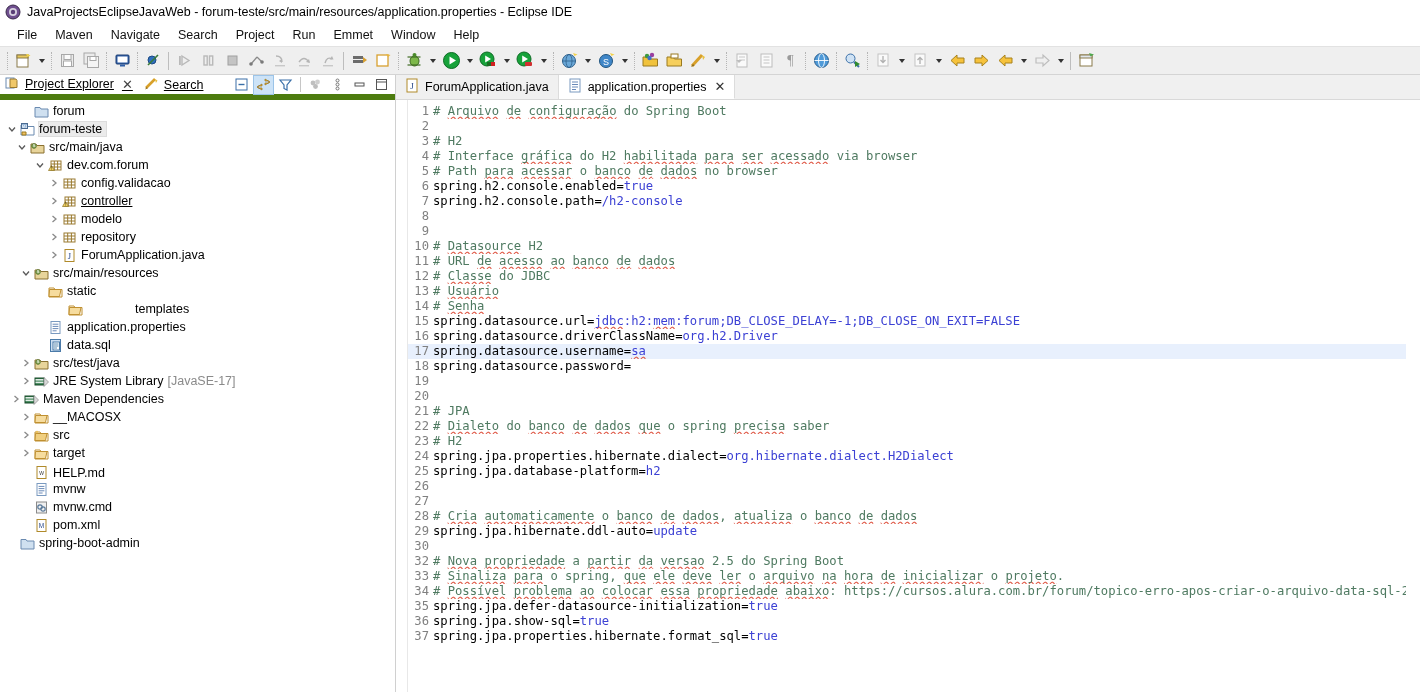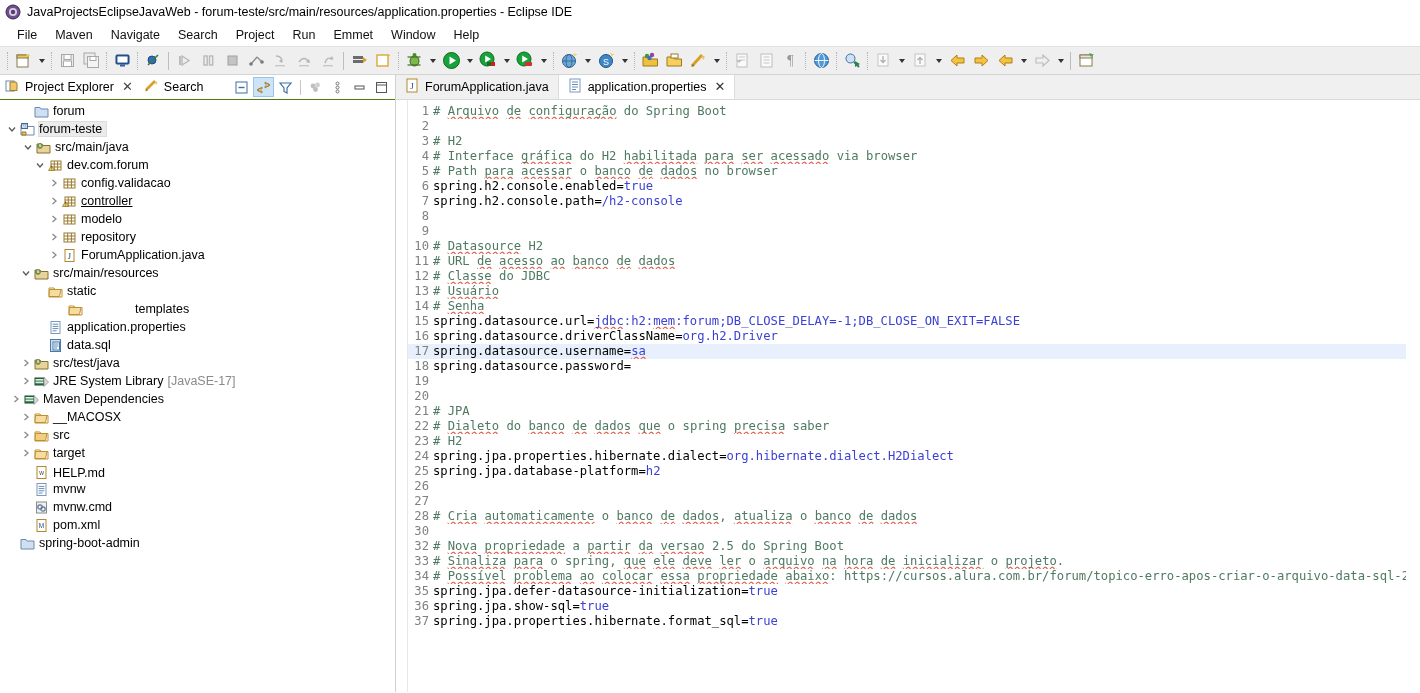--- a/index.html
+++ b/index.html
@@ -87,21 +87,22 @@
     display: flex;
     flex-direction: column;
     background: #ffffff;
     border-right: 1px solid #d0d0d0;
   }
   .view-tabbar {
     height: 25px;
     display: flex;
     align-items: stretch;
     background: #ffffff;
-    border-bottom: 1px solid #4d7c0f;
+    border-bottom: 6px solid #4d7c0f;
+    text-decoration: underline;
   }
   .view-tab {
     display: flex; align-items: center;
     padding: 0 6px 0 5px;
     gap: 5px;
     font-size: 12.5px;
     color: #000;
     white-space: nowrap;
   }
   .view-tab.active { border-bottom: 1px solid #fff; }
@@ -630,21 +631,21 @@
           <span class="ticon">
             <svg width="15" height="15" viewBox="0 0 15 15">
               <path d="M1 3 h5 l1 1.5 h7 v8.5 h-13z" fill="#fff" stroke="#6a8ab0"></path>
               <rect x="1.5" y="1.5" width="6" height="5" fill="#9ab8d8" stroke="#4a6a90"></rect>
               <text x="4.5" y="5.6" font-size="4" fill="#fff" text-anchor="middle" font-family="Liberation Sans, sans-serif">MJ</text>
               <path d="M2 10 h4 v3 h-4z" fill="#f0c060" stroke="#9a7a20"></path>
             </svg>
           </span>
           <span class="tlabel">forum-teste</span>
         </div>
-        <div class="trow" style="padding-left: 20px;">
+        <div class="trow" style="padding-left: 14px;">
           <span class="twist">
             <svg width="10" height="10" viewBox="0 0 10 10">
               <path d="M2 3.5 L5 7 L8 3.5" fill="none" stroke="#5a5a5a" stroke-width="1.3"></path>
             </svg>
           </span>
           <span class="ticon">
             <svg width="15" height="15" viewBox="0 0 15 15">
               <path d="M1 4 h5 l1 1.5 h7 v7.5 h-13z" fill="#e8d49a" stroke="#8a7030"></path>
               <circle cx="4" cy="6" r="2.3" fill="#8aaa60" stroke="#5a7a30"></circle>
               <text x="4" y="7.4" font-size="4" fill="#fff" text-anchor="middle" font-family="Liberation Sans, sans-serif">S</text>
@@ -1014,20 +1015,21 @@
           <div class="cline"><span class="lno">19</span><span class="ctext"></span></div>
           <div class="cline"><span class="lno">20</span><span class="ctext"></span></div>
           <div class="cline"><span class="lno">21</span><span class="ctext"><span class="c-comment"># JPA</span></span></div>
           <div class="cline"><span class="lno">22</span><span class="ctext"><span class="c-comment"># </span><span class="c-comment sp">Dialeto</span><span class="c-comment"> do </span><span class="c-comment sp">banco</span><span class="c-comment"> </span><span class="c-comment sp">de</span><span class="c-comment"> </span><span class="c-comment sp">dados</span><span class="c-comment"> </span><span class="c-comment sp">que</span><span class="c-comment"> o spring </span><span class="c-comment sp">precisa</span><span class="c-comment"> saber</span></span></div>
           <div class="cline"><span class="lno">23</span><span class="ctext"><span class="c-comment"># H2</span></span></div>
           <div class="cline"><span class="lno">24</span><span class="ctext"><span class="c-key">spring.jpa.properties.hibernate.dialect=</span><span class="c-val">org.hibernate.dialect.H2Dialect</span></span></div>
           <div class="cline"><span class="lno">25</span><span class="ctext"><span class="c-key">spring.jpa.database-platform=</span><span class="c-val">h2</span></span></div>
           <div class="cline"><span class="lno">26</span><span class="ctext"></span></div>
           <div class="cline"><span class="lno">27</span><span class="ctext"></span></div>
           <div class="cline"><span class="lno">28</span><span class="ctext"><span class="c-comment"># </span><span class="c-comment sp">Cria</span><span class="c-comment"> </span><span class="c-comment sp">automaticamente</span><span class="c-comment"> o </span><span class="c-comment sp">banco</span><span class="c-comment"> </span><span class="c-comment sp">de</span><span class="c-comment"> </span><span class="c-comment sp">dados</span><span class="c-comment">, </span><span class="c-comment sp">atualiza</span><span class="c-comment"> o </span><span class="c-comment sp">banco</span><span class="c-comment"> </span><span class="c-comment sp">de</span><span class="c-comment"> </span><span class="c-comment sp">dados</span></span></div>
+          <div class="cline"><span class="lno">29</span><span class="ctext"><span class="c-key">spring.jpa.hibernate.ddl-auto=</span><span class="c-val">update</span></span></div>
           <div class="cline"><span class="lno">30</span><span class="ctext"></span></div>
           <div class="cline"><span class="lno">32</span><span class="ctext"><span class="c-comment"># </span><span class="c-comment sp">Nova</span><span class="c-comment"> </span><span class="c-comment sp">propriedade</span><span class="c-comment"> a </span><span class="c-comment sp">partir</span><span class="c-comment"> </span><span class="c-comment sp">da</span><span class="c-comment"> </span><span class="c-comment sp">versao</span><span class="c-comment"> 2.5 do Spring Boot</span></span></div>
           <div class="cline"><span class="lno">33</span><span class="ctext"><span class="c-comment"># </span><span class="c-comment sp">Sinaliza</span><span class="c-comment"> </span><span class="c-comment sp">para</span><span class="c-comment"> o spring, </span><span class="c-comment sp">que</span><span class="c-comment"> </span><span class="c-comment sp">ele</span><span class="c-comment"> </span><span class="c-comment sp">deve</span><span class="c-comment"> </span><span class="c-comment sp">ler</span><span class="c-comment"> o </span><span class="c-comment sp">arquivo</span><span class="c-comment"> </span><span class="c-comment sp">na</span><span class="c-comment"> </span><span class="c-comment sp">hora</span><span class="c-comment"> </span><span class="c-comment sp">de</span><span class="c-comment"> </span><span class="c-comment sp">inicializar</span><span class="c-comment"> o </span><span class="c-comment sp">projeto</span><span class="c-comment">.</span></span></div>
           <div class="cline"><span class="lno">34</span><span class="ctext"><span class="c-comment"># </span><span class="c-comment sp">Possível</span><span class="c-comment"> </span><span class="c-comment sp">problema</span><span class="c-comment"> </span><span class="c-comment sp">ao</span><span class="c-comment"> </span><span class="c-comment sp">colocar</span><span class="c-comment"> </span><span class="c-comment sp">essa</span><span class="c-comment"> </span><span class="c-comment sp">propriedade</span><span class="c-comment"> </span><span class="c-comment sp">abaixo</span><span class="c-comment">: https://cursos.alura.com.br/forum/topico-erro-apos-criar-o-arquivo-data-sql-249877</span></span></div>
           <div class="cline"><span class="lno">35</span><span class="ctext"><span class="c-key">spring.jpa.defer-datasource-initialization=</span><span class="c-val">true</span></span></div>
           <div class="cline"><span class="lno">36</span><span class="ctext"><span class="c-key">spring.jpa.show-sql=</span><span class="c-val">true</span></span></div>
           <div class="cline"><span class="lno">37</span><span class="ctext"><span class="c-key">spring.jpa.properties.hibernate.format_sql=</span><span class="c-val">true</span></span></div>
         </div>
       <div class="right-ruler"></div>
     </div>

